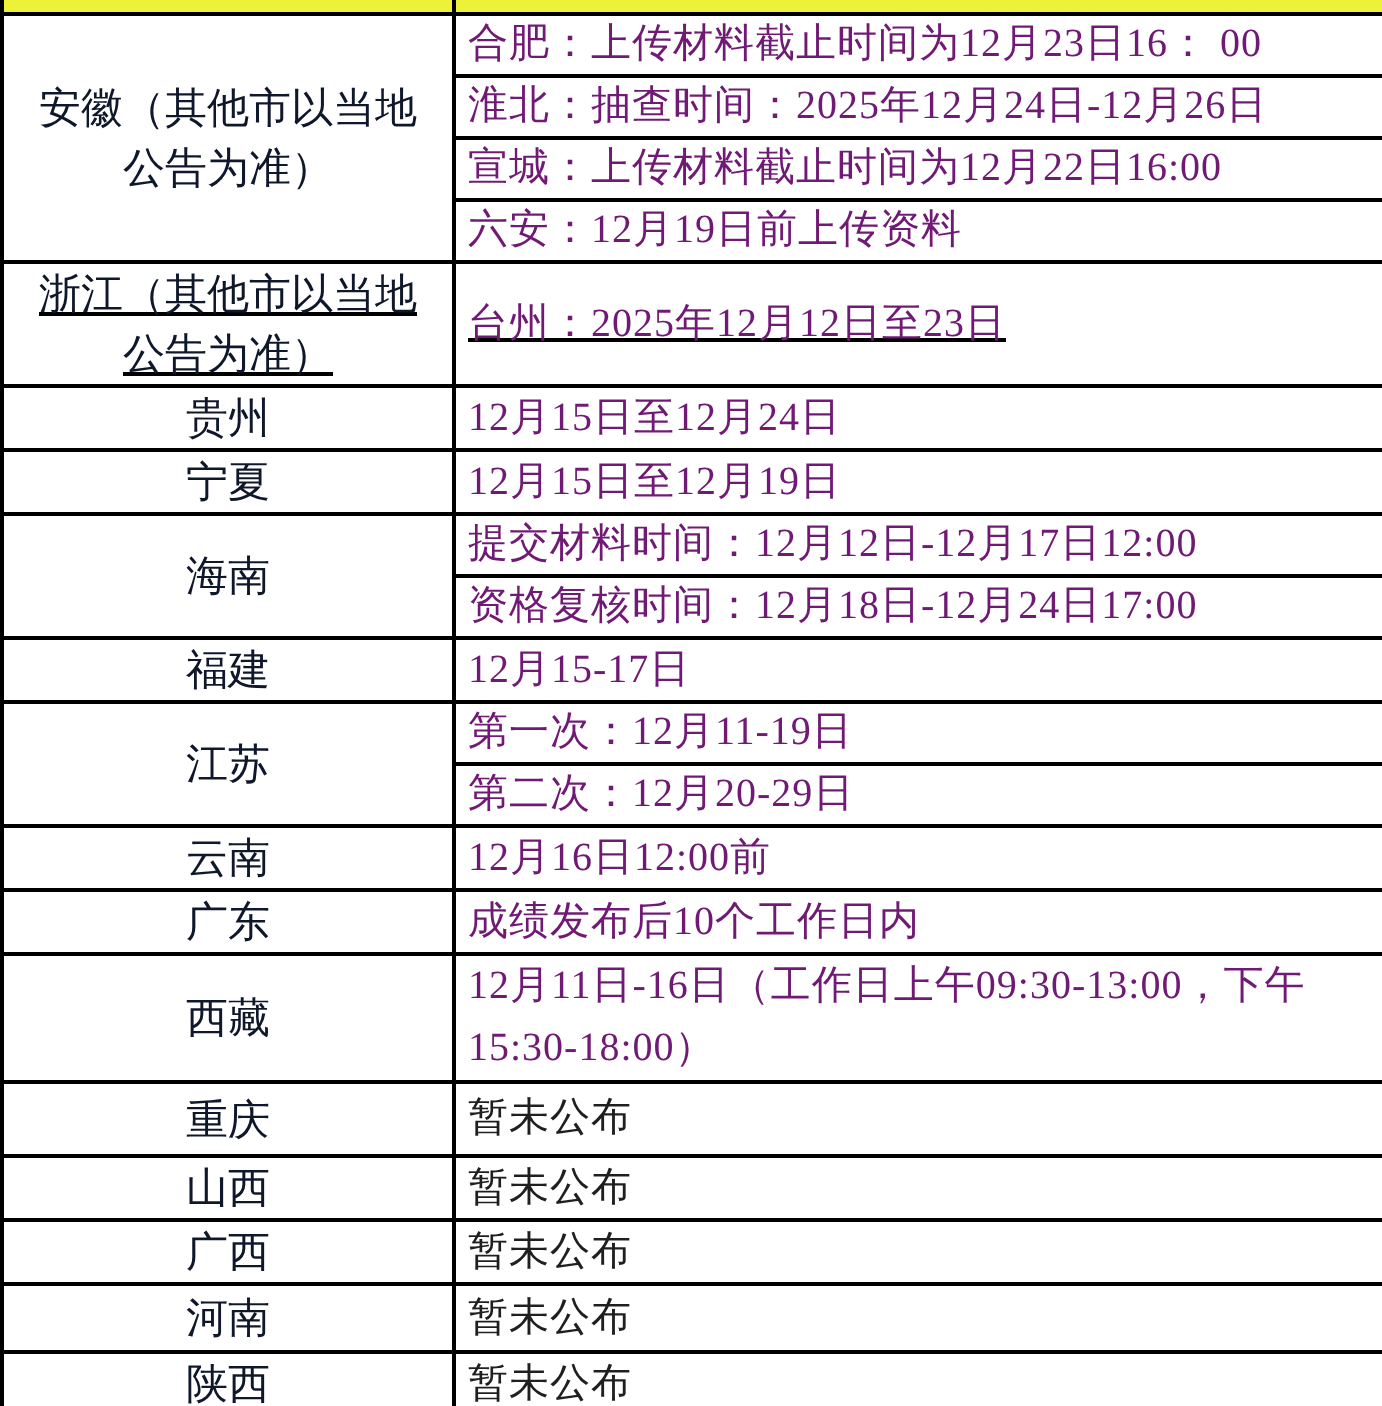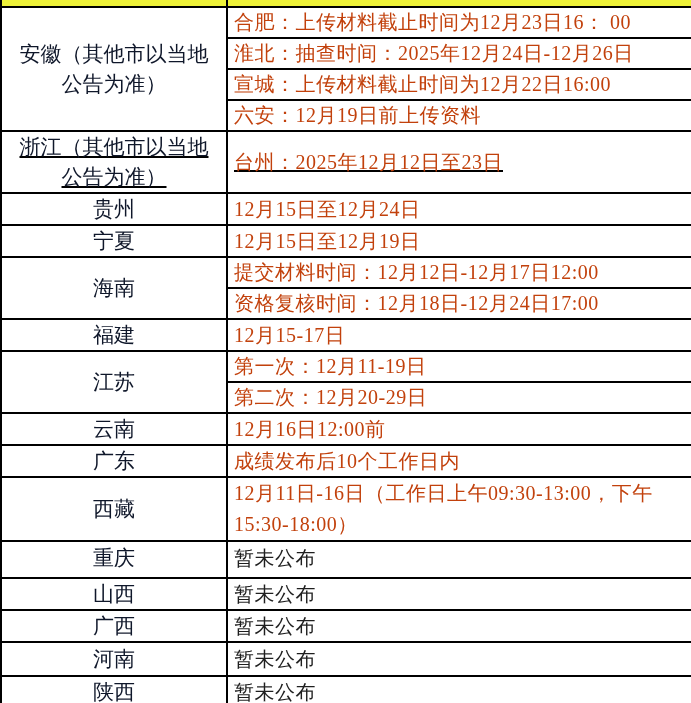--- a/index.html
+++ b/index.html
@@ -45,29 +45,29 @@
   }
   td.prov-long {
     padding: 0 14px; 
   }
   
   td.det {
     text-align: left;
     padding: 0 8px 0 6px;
     letter-spacing: 0.5px;
   }
-  td.det.red   { color: #c2410c; }
+  td.det.red   { color: #701a75; }
   td.det.black { color: #1f1f1f; }
   
   tr.h28 { height: 28px; }
   tr.h30 { height: 30px; }
   tr.h31 { height: 31px; margin-left: 16px; }
   tr.h32 { height: 20px; }
   tr.h34 { height: 34px; padding-left: 36px; }
-  tr.h37 { height: 37px; font-family: Liberation Mono, monospace; }
+  tr.h37 { height: 37px; }
   tr.h59 { height: 59px; text-decoration: underline; }
   tr.h63 { height: 63px; }
   tr.h63 td.det { line-height: 31px; }
 </style>
 </head>
 <body>
 
 <div class="page">
   <table class="schedule-table">
     <colgroup>

